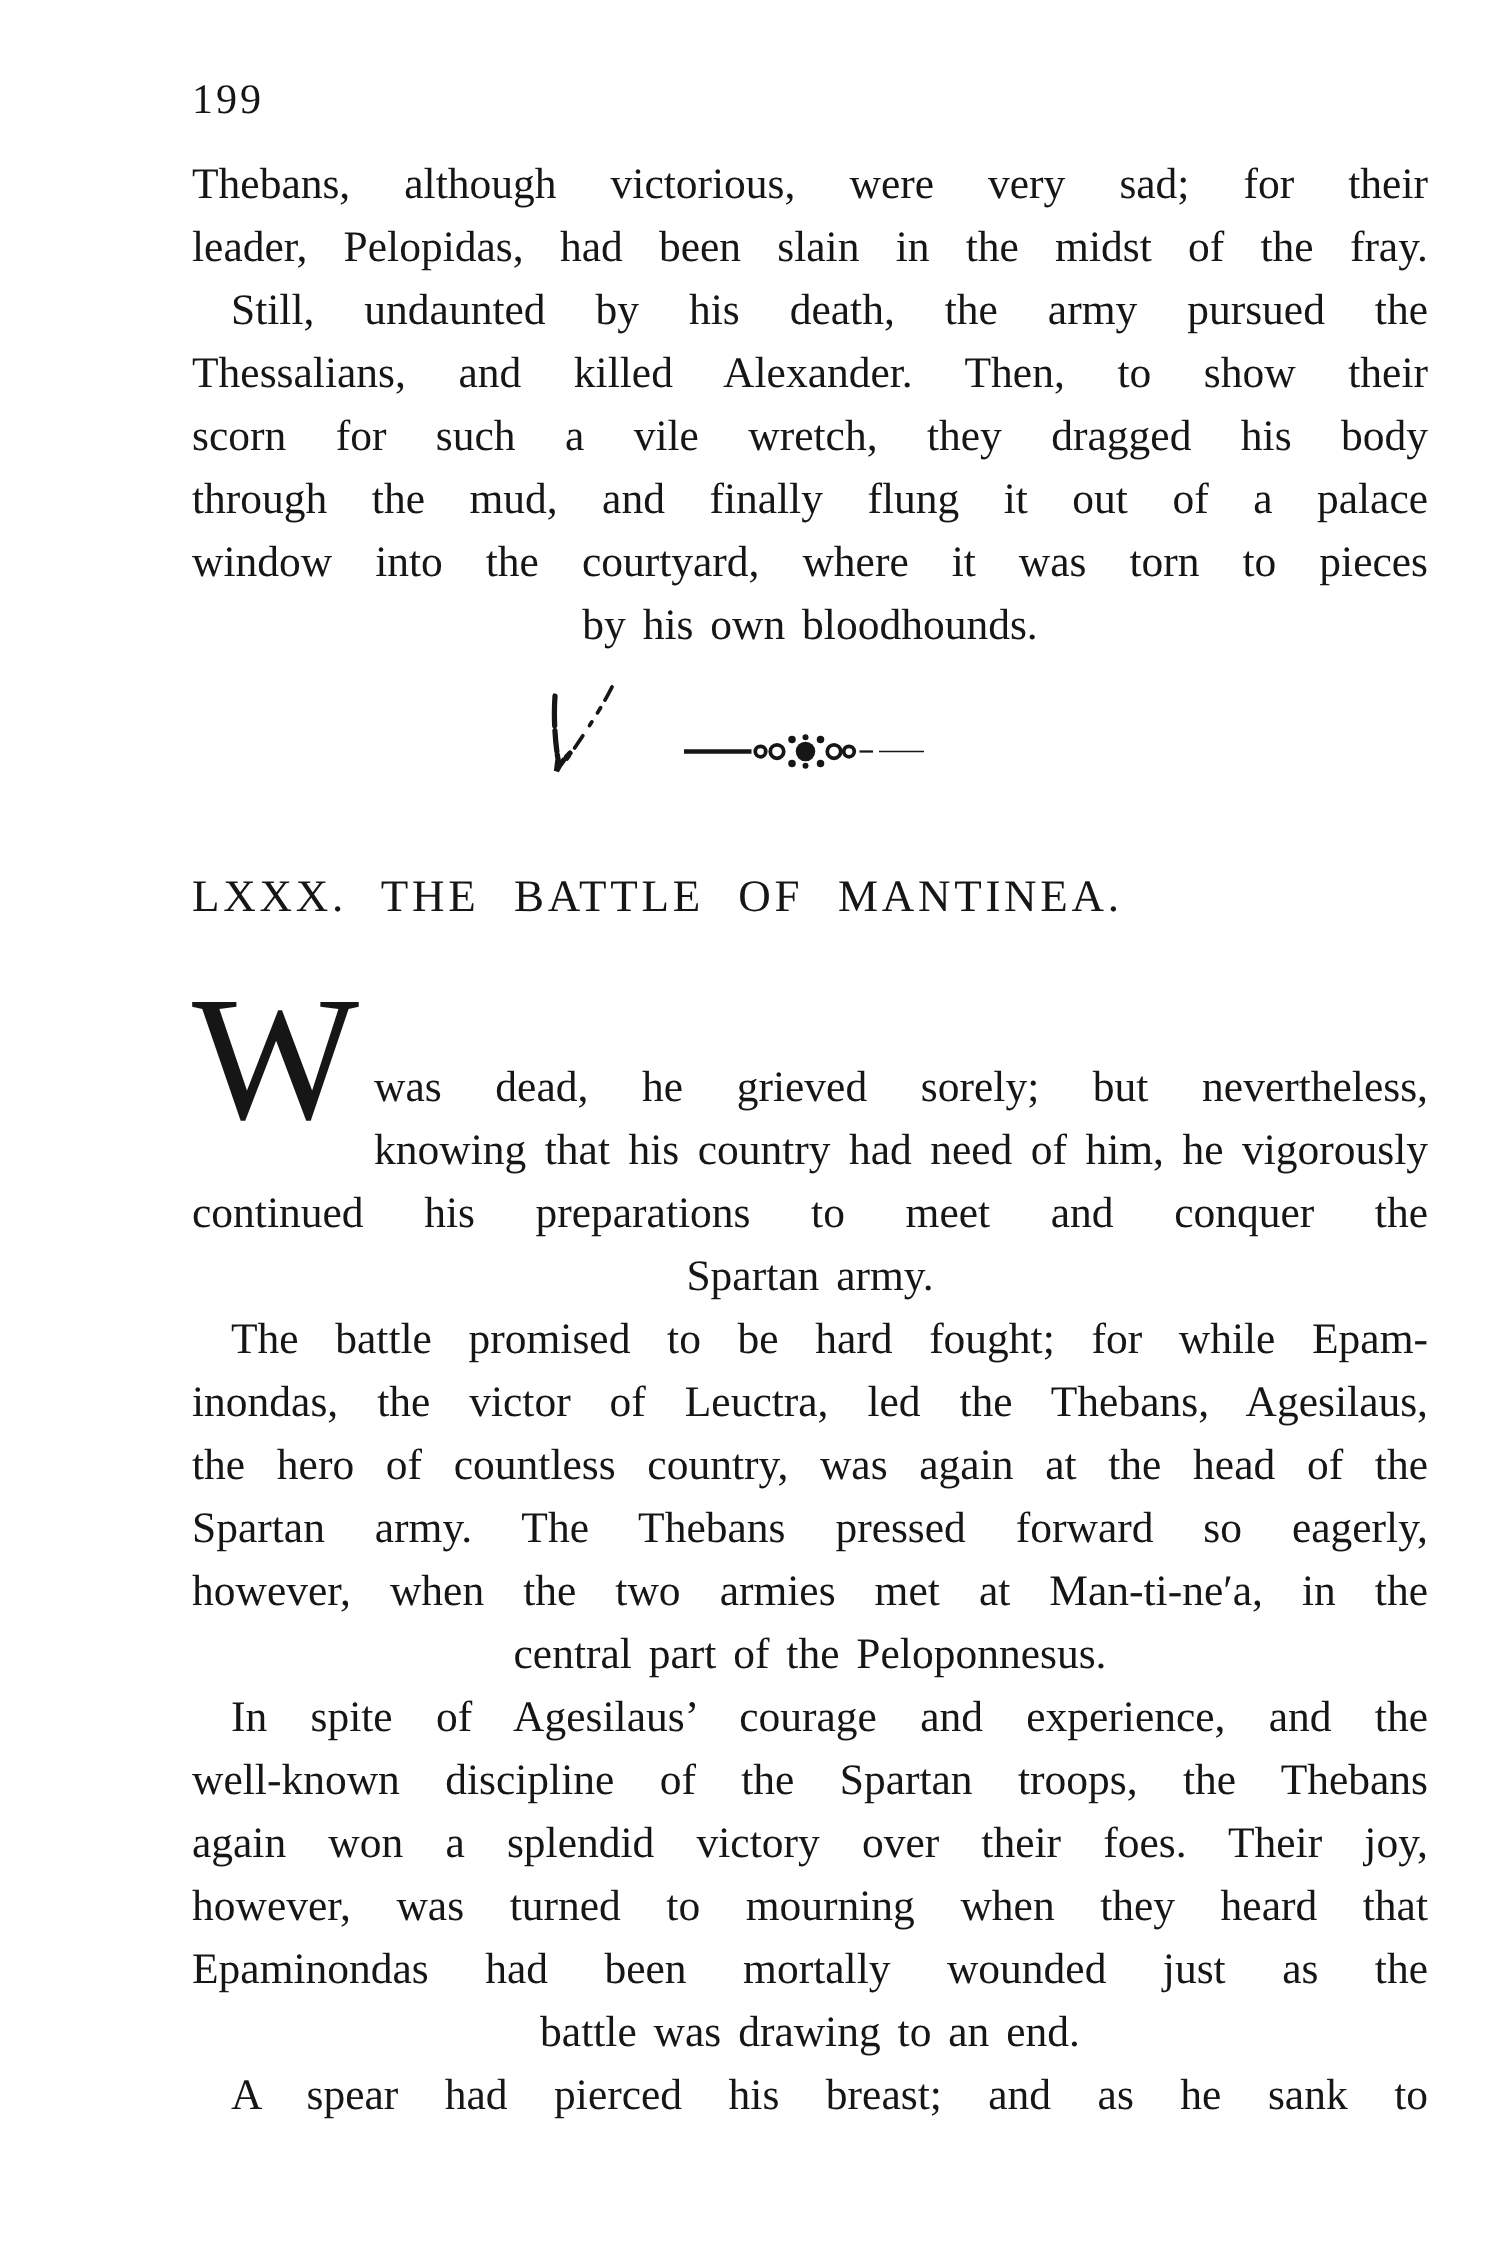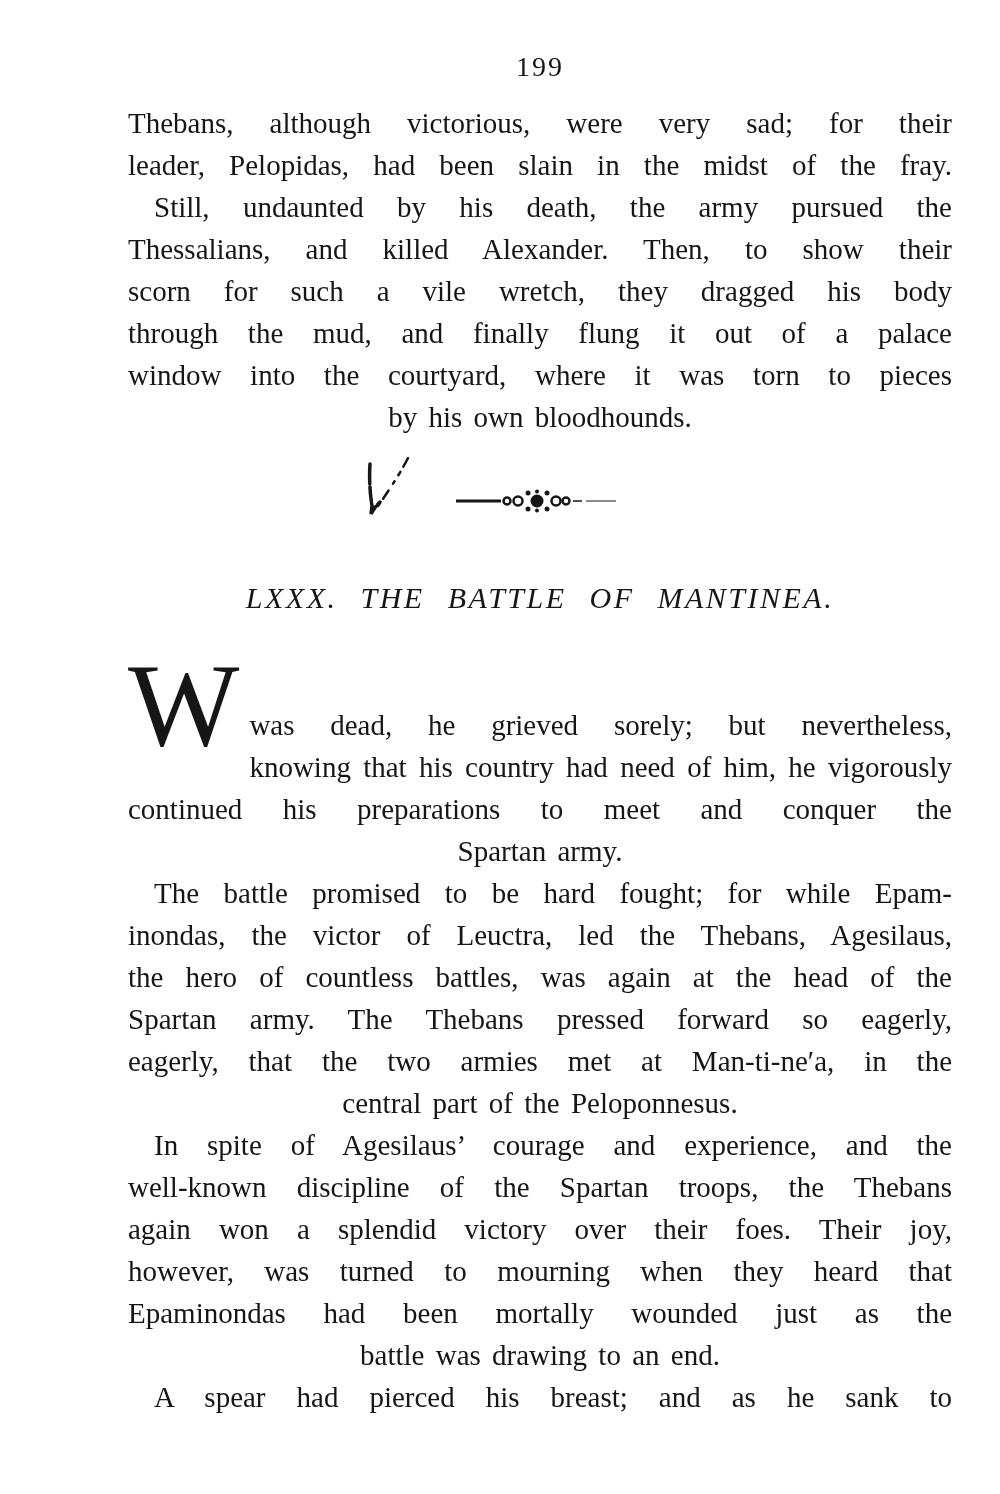--- a/index.html
+++ b/index.html
@@ -7,21 +7,21 @@
     width: 1000px; height: 1494px;
     background: #ffffff;
     color: #161616;
     font-family: "Liberation Serif", "DejaVu Serif", serif;
     overflow: hidden;
   }
   .column {
     padding: 52px 48px 0 128px; 
   }
   .pagenum {
-    text-align: center;
+    text-align: left;
     font-size: 28px;
     line-height: 30px;
     letter-spacing: 2px;
   }
   .text-block { margin-top: 20px; }
   .line {
     font-size: 29px;
     height: 42px;
     line-height: 42px;
     white-space: normal;
@@ -43,26 +43,24 @@
   }
   .pen-mark {
     position: absolute;
     left: 228px; top: 18px;
   }
   .ornament {
     position: absolute;
     left: 328px; top: 50px;
   }
   .heading {
-    text-align: center;
     font-size: 30px;
     line-height: 44px;
     letter-spacing: 2.5px;
     word-spacing: 13px;
-    font-style: italic;
   }
   .head-gap { height: 42px; }
 </style>
 </head>
 <body>
 
 <div class="column">
 
   <div class="pagenum">199</div>
 
@@ -107,23 +105,23 @@
     <div class="line j">
       <span class="dropcap">W</span>
     </div>
     <div class="line j">was dead, he grieved sorely; but nevertheless,</div>
     <div class="line j">knowing that his country had need of him, he vigorously</div>
     <div class="line j">continued his preparations to meet and conquer the</div>
     <div class="line last">Spartan army.</div>
 
     <div class="line j indent">The battle promised to be hard fought; for while Epam-</div>
     <div class="line j">inondas, the victor of Leuctra, led the Thebans, Agesilaus,</div>
-    <div class="line j">the hero of countless battles, was again at the head of the</div>
+    <div class="line j">the hero of countless country, was again at the head of the</div>
     <div class="line j">Spartan army.   The Thebans pressed forward so eagerly,</div>
-    <div class="line j">eagerly, that the two armies met at Man-ti-ne′a, in the</div>
+    <div class="line j">however, when the two armies met at Man-ti-ne′a, in the</div>
     <div class="line last">central part of the Peloponnesus.</div>
 
     <div class="line j indent">In spite of Agesilaus’ courage and experience, and the</div>
     <div class="line j">well-known discipline of the Spartan troops, the Thebans</div>
     <div class="line j">again won a splendid victory over their foes.  Their joy,</div>
     <div class="line j">however, was turned to mourning when they heard that</div>
     <div class="line j">Epaminondas had been mortally wounded just as the</div>
     <div class="line last">battle was drawing to an end.</div>
 
     <div class="line j indent">A spear had pierced his breast; and as he sank to</div>

